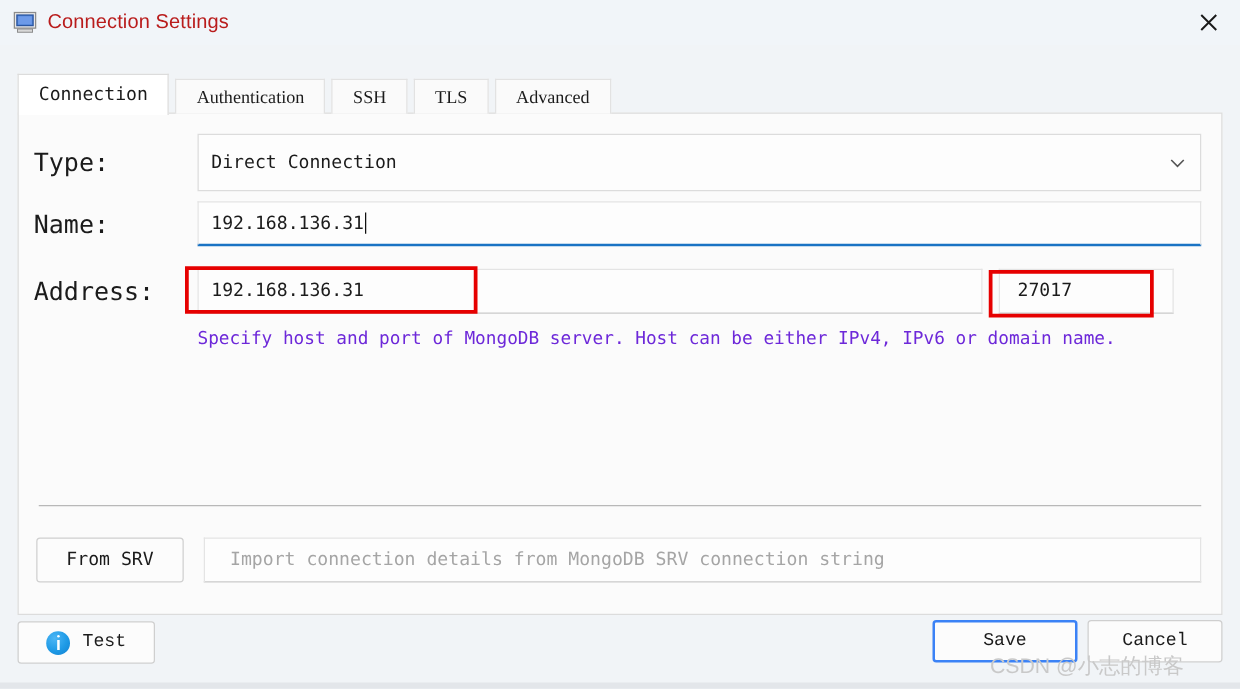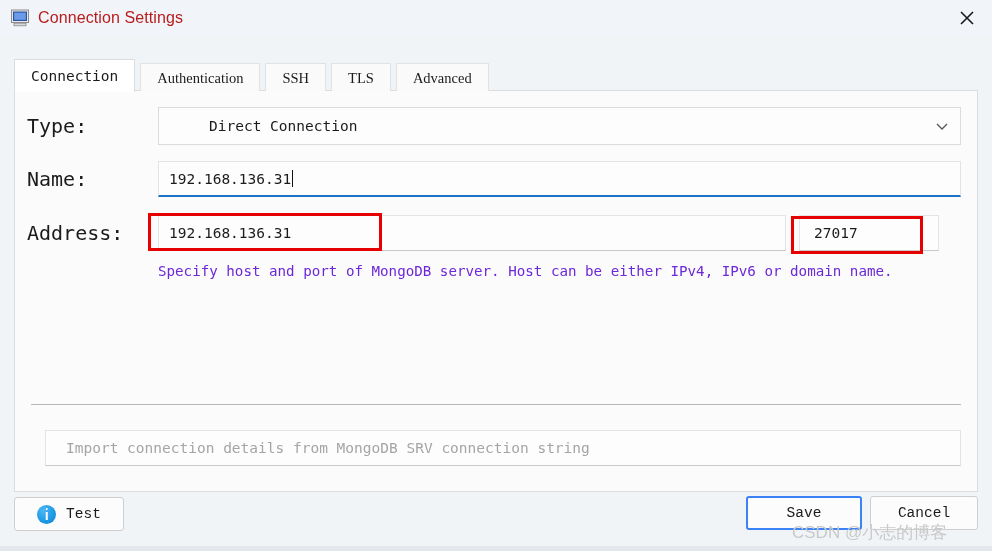--- a/index.html
+++ b/index.html
@@ -118,28 +118,27 @@
     color: #1b1b1b;
     white-space: nowrap;
   }
 
   
   .row-type { left: 12px; top: 16px; width: 934px; }
   .row-type .field-label { width: 131px; }
   .select-box {
     position: relative;
     flex: 1;
-    height: 38px;
+    height: 46px;
     background: #fdfdfd;
     border: 1px solid #dcdcdc;
     box-sizing: border-box;
     display: flex;
     align-items: center;
     cursor: pointer;
-    padding-left: 40px;
   }
   .select-value {
     font-family: "DejaVu Sans Mono", monospace;
     font-size: 14.5px;
     color: #1b1b1b;
     padding-left: 10px;
   }
   .select-arrow {
     position: absolute;
     right: 10px;
@@ -455,20 +454,23 @@
       <div class="port-input">
         <span>27017</span>
       </div>
     </div>
 
     <div class="help-text">Specify host and port of MongoDB server. Host can be either IPv4, IPv6 or domain name.</div>
 
     <div class="hr-sep"></div>
 
     <div class="row-srv">
+      <div class="srv-btn">
+        <span>From SRV</span>
+      </div>
       <div class="srv-input">
         <span>Import connection details from MongoDB SRV connection string</span>
       </div>
     </div>
 
   </div>
 
   <div class="footer">
     <div class="btn btn-test">
       <span class="info-icon"></span>

